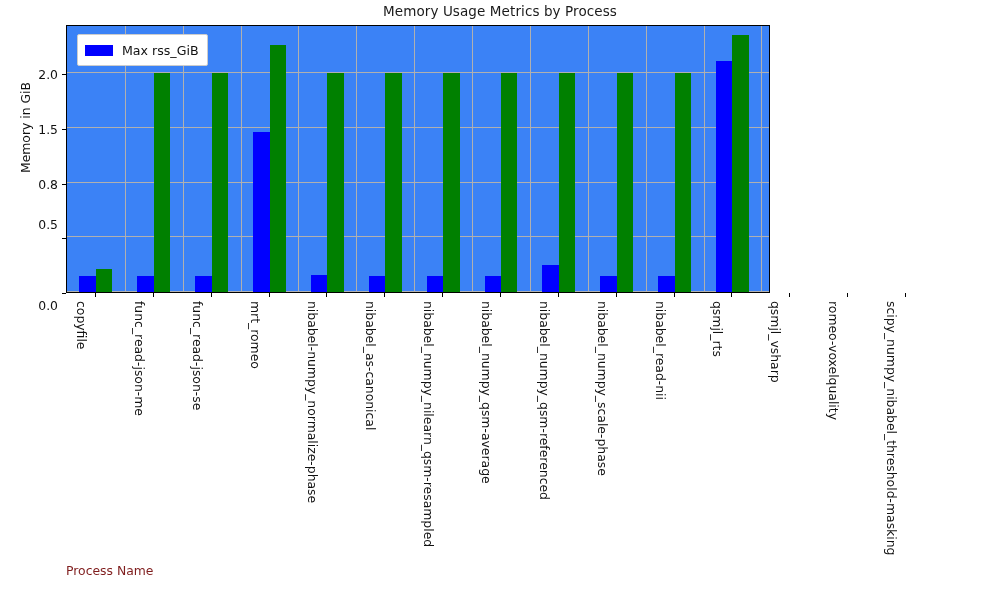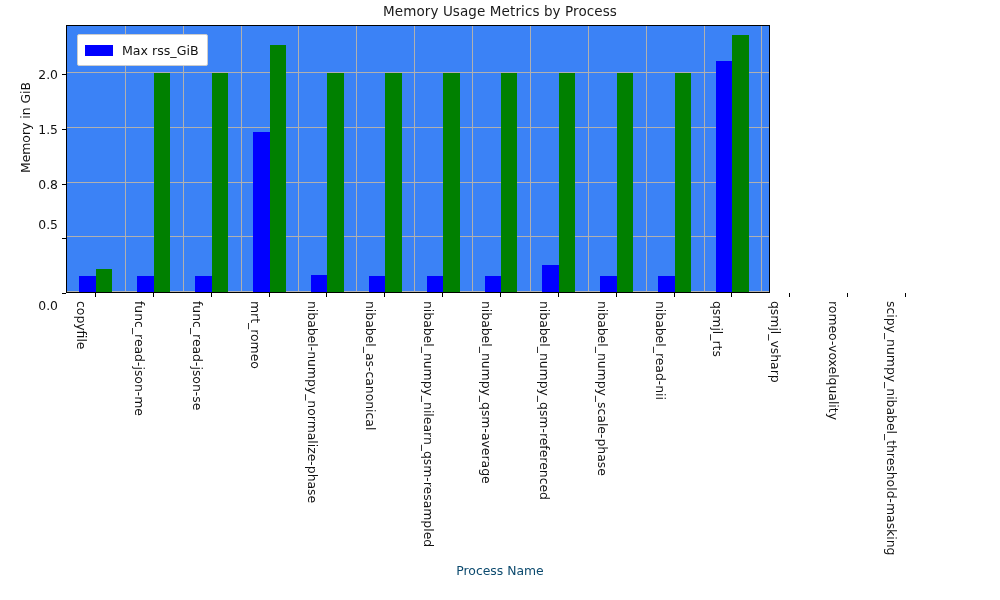--- a/index.html
+++ b/index.html
@@ -138,23 +138,23 @@
     color: #111111;
     white-space: nowrap;
   }
 
   
   #xlabel {
     position: absolute;
     left: 66px;
     top: 563px;
     width: 868px;
-    text-align: center;
+    text-align: left;
     font-size: 12.4px;
-    color: #0c4a6e;
+    color: #7f1d1d;
   }
 
   
   #legend {
     position: absolute;
     left: 10px;
     top: 8px;
     background: #ffffff;
     border: 1px solid #cccccc;
     border-radius: 2px;

